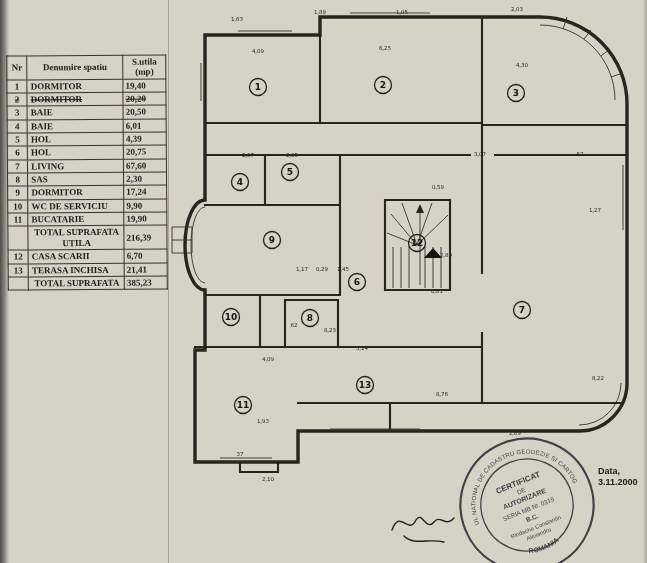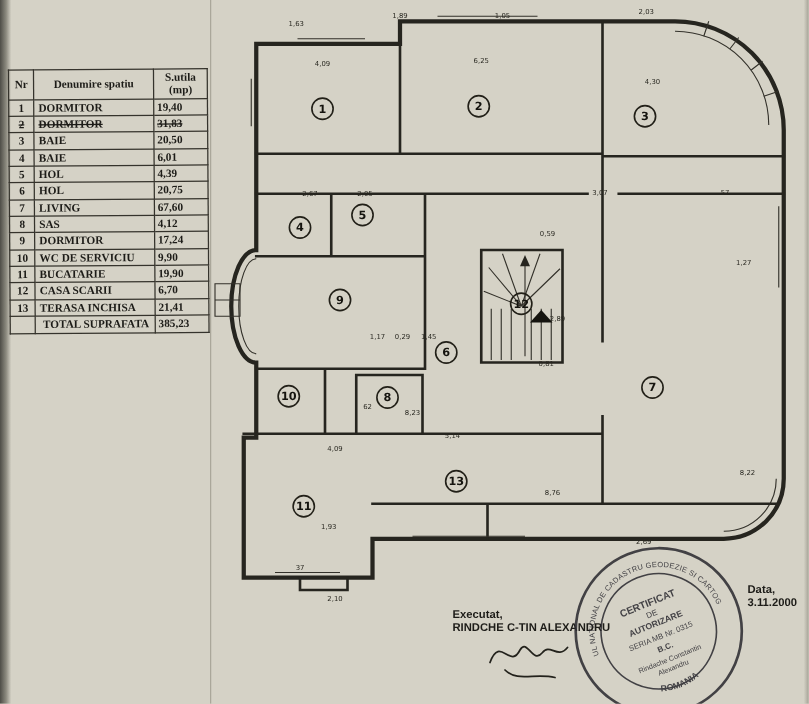--- a/index.html
+++ b/index.html
@@ -87,21 +87,21 @@
     </thead>
     <tbody>
         <tr>
           <td class="nr">1</td>
           <td class="name">DORMITOR</td>
           <td class="area">19,40</td>
         </tr>
         <tr class="strike">
           <td class="nr">2</td>
           <td class="name">DORMITOR</td>
-          <td class="area">31,83</td>
+          <td class="area">20,20</td>
         </tr>
         <tr>
           <td class="nr">3</td>
           <td class="name">BAIE</td>
           <td class="area">20,50</td>
         </tr>
         <tr>
           <td class="nr">4</td>
           <td class="name">BAIE</td>
           <td class="area">6,01</td>
@@ -117,36 +117,41 @@
           <td class="area">20,75</td>
         </tr>
         <tr>
           <td class="nr">7</td>
           <td class="name">LIVING</td>
           <td class="area">67,60</td>
         </tr>
         <tr>
           <td class="nr">8</td>
           <td class="name">SAS</td>
-          <td class="area">4,12</td>
+          <td class="area">2,30</td>
         </tr>
         <tr>
           <td class="nr">9</td>
           <td class="name">DORMITOR</td>
           <td class="area">17,24</td>
         </tr>
         <tr>
           <td class="nr">10</td>
           <td class="name">WC DE SERVICIU</td>
           <td class="area">9,90</td>
         </tr>
         <tr>
           <td class="nr">11</td>
           <td class="name">BUCATARIE</td>
           <td class="area">19,90</td>
+        </tr>
+        <tr class="total">
+          <td class="nr"></td>
+          <td class="name">TOTAL SUPRAFATA UTILA</td>
+          <td class="area">216,39</td>
         </tr>
         <tr>
           <td class="nr">12</td>
           <td class="name">CASA SCARII</td>
           <td class="area">6,70</td>
         </tr>
         <tr>
           <td class="nr">13</td>
           <td class="name">TERASA INCHISA</td>
           <td class="area">21,41</td>
@@ -276,24 +281,20 @@
       <text x="182" y="345" class="dim-label">5,14</text>
       <text x="88" y="356" class="dim-label">4,09</text>
       <text x="418" y="375" class="dim-label">8,22</text>
       <text x="262" y="391" class="dim-label">8,76</text>
       <text x="335" y="430" class="dim-label">2,69</text>
       <text x="83" y="418" class="dim-label">1,93</text>
       <text x="60" y="451" class="dim-label">37</text>
       <text x="88" y="476" class="dim-label">2,10</text>
     </svg>
 
-  <div class="executat">
-    <div>Executat,</div>
-    <div>RINDCHE C-TIN ALEXANDRU</div>
-  </div>
 
   <svg class="signature" width="70" height="45" viewBox="0 0 70 45" xmlns="http://www.w3.org/2000/svg">
     <path d="M4,24 C12,2 20,30 28,14 C34,4 38,26 46,16 C52,8 58,22 66,12 M16,30 C26,40 40,32 56,36" fill="none" stroke="#23221c" stroke-width="1.4" stroke-linecap="round"></path>
   </svg>
 
   <div class="datefield">
     <div>Data,</div>
     <div>3.11.2000</div>
   </div>
 

